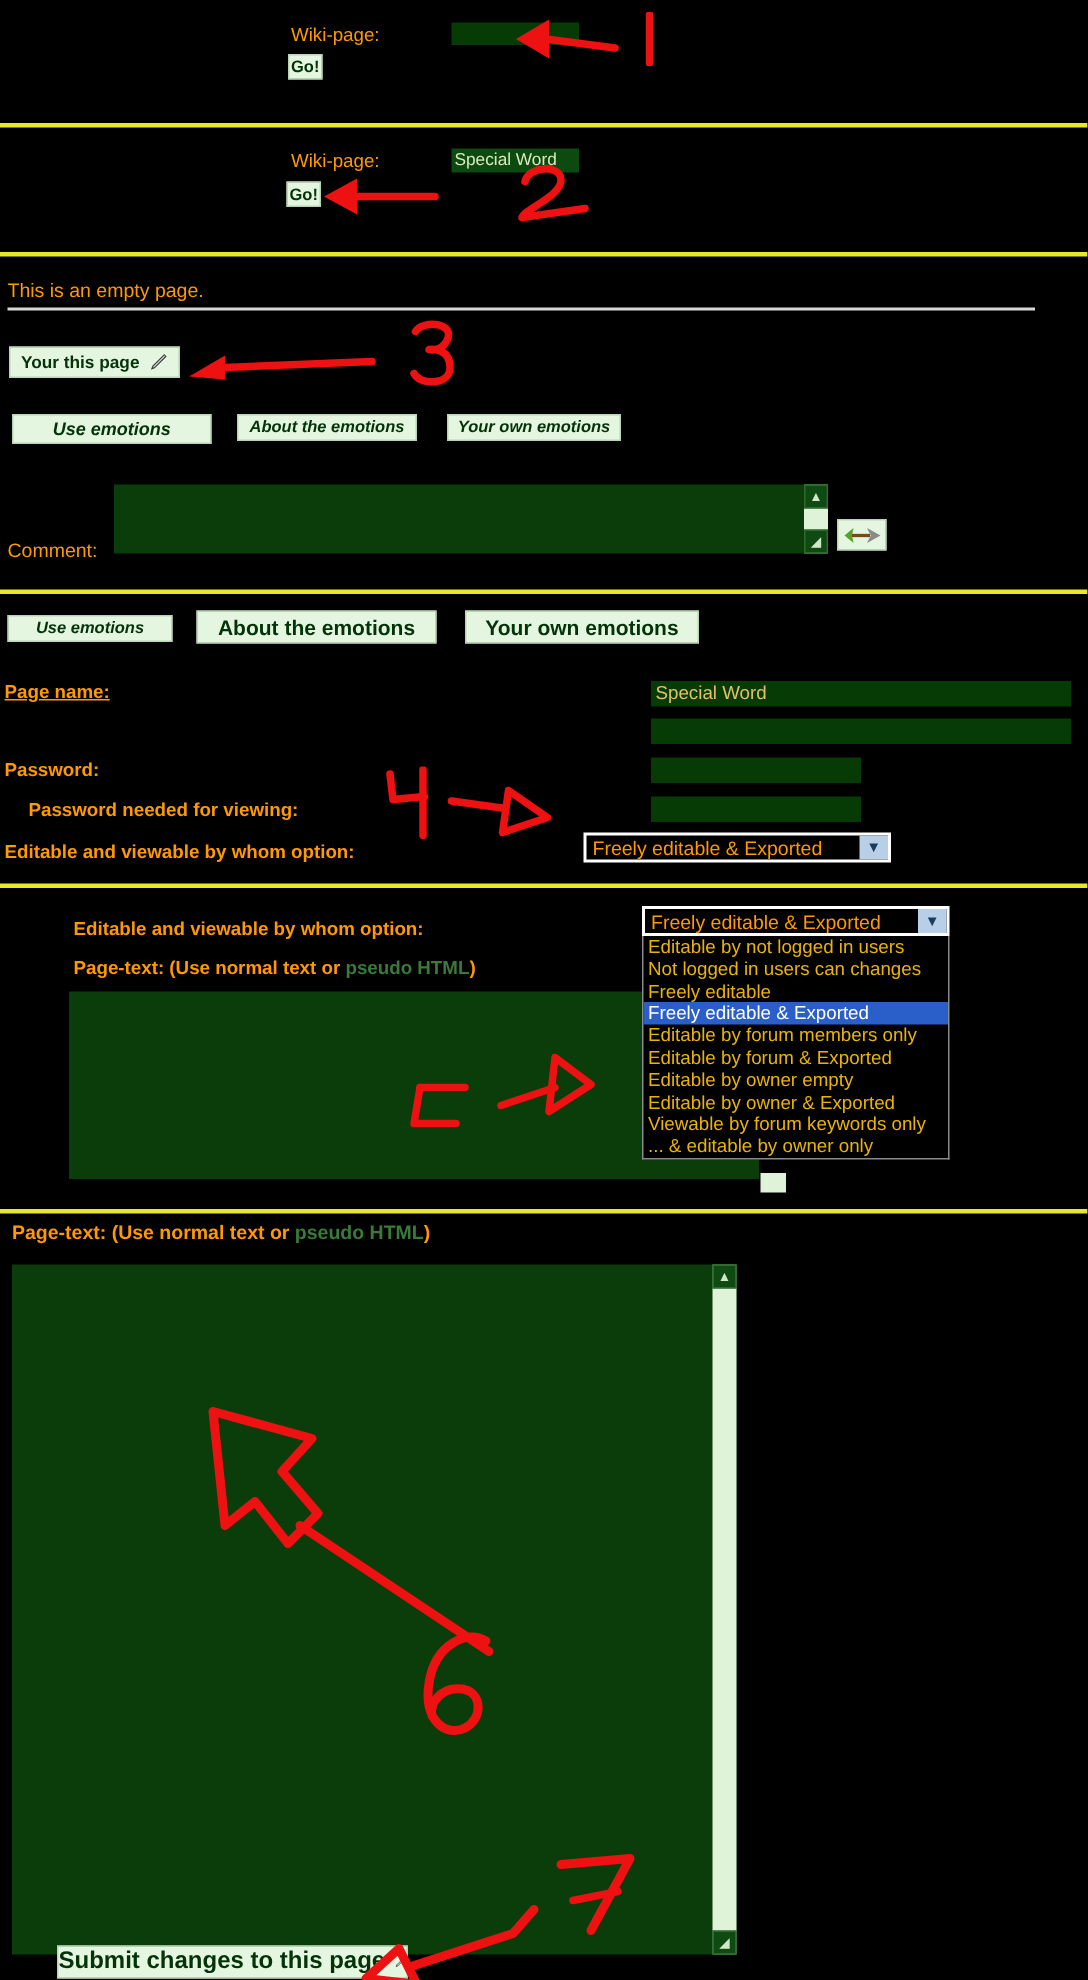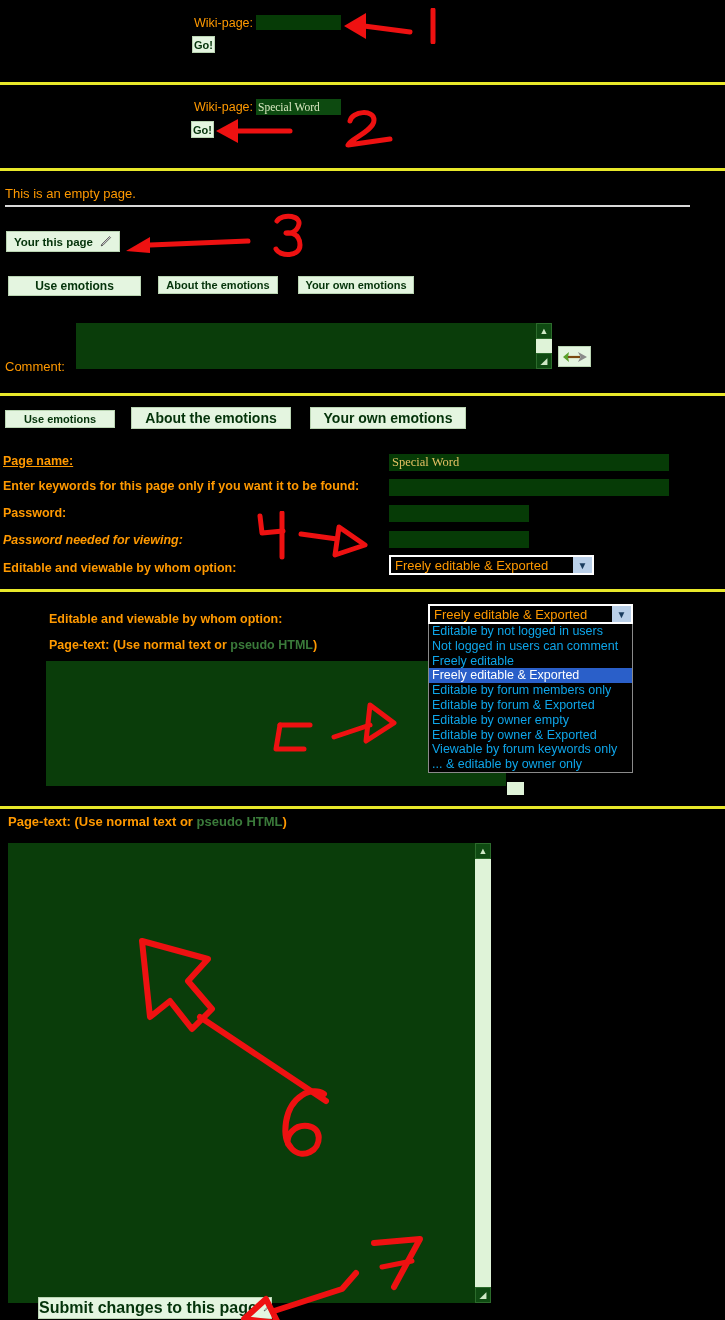--- a/index.html
+++ b/index.html
@@ -12,55 +12,55 @@
   .hr-yellow{position:absolute;left:0;width:725px;height:3px;background:#e8e82a;}
   .hr-white{position:absolute;height:2px;background:#d8d8d8;}
 
   .lbl{color:#ff9900;font-size:12.5px;}
   .lbl-b{color:#ff9900;font-size:12.5px;font-weight:bold;}
 
   
   .ginput{
     background:#063b06;border:0;outline:0;display:block;
     color:#e3c063;font-size:12.5px;
-    font-family:Liberation Serif, serif;
-    padding:0 3px;box-sizing:border-box;
+    font-family:Liberation Sans, sans-serif;
+    padding:0 3px;box-sizing:border-box;margin-left:45px;
   }
   .ginput.sel{background:#0d4a10;color:#d9e8c0;}
 
   
   .btn{
     background:#e4f5e0;color:#04330a;border:1px solid #b9d4b2;
     font-weight:bold;display:inline-flex;align-items:center;
     justify-content:center;gap:5px;box-sizing:border-box;
     font-family:"Liberation Sans", sans-serif;cursor:pointer;
     white-space:nowrap;
   }
-  .btn.ital{justify-content:center;}
+  .btn.ital{font-style:italic;justify-content:center;}
 
   
   .combo{
     position:absolute;background:#000;border:2px solid #ffffff;
     box-sizing:border-box;display:flex;align-items:center;
   }
   .combo .val{
     flex:1;color:#ff9900;font-size:13px;padding-left:4px;
     overflow:hidden;white-space:nowrap;
   }
   .combo .arw{
     width:19px;align-self:stretch;background:#b9cfe8;
     display:flex;align-items:center;justify-content:center;
     color:#1a3c5e;font-size:10px;
   }
   .droplist{
     position:absolute;background:#000;border:1px solid #8a8a8a;
     border-top:0;box-sizing:border-box;
   }
   .droplist .opt{
-    color:#0ea5e9;font-size:12.5px;line-height:14.8px;height:14.8px;
+    color:#eab308;font-size:12.5px;line-height:14.8px;height:14.8px;
     padding-left:3px;white-space:nowrap;overflow:hidden;
   }
   .droplist .opt.on{background:#2a5fc9;color:#ffffff;}
 
   
   .tarea{position:absolute;background:#0a3d0a;box-sizing:border-box;}
   .sbar{position:absolute;top:0;right:0;width:16px;height:100%;
         background:#dff3d8;display:flex;flex-direction:column;
         justify-content:space-between;}
   .sbtn{width:16px;height:16px;background:#0f4a12;color:#cfe8c6;
@@ -170,31 +170,30 @@
     <div class="btn" style="position:absolute;left:310px;top:11px;width:156px;height:22px;font-size:14px;">
       <span>Your own emotions</span>
     </div>
   </div>
 
   <span class="lbl-b" style="position:absolute;left:3px;top:58px;text-decoration:underline;">Page name:</span>
   <div class="ginput" style="position:absolute;left:389px;top:58px;width:280px;height:17px;line-height:17px;">
     <span>Special Word</span>
   </div>
 
-  <span class="lbl-b" style="position:absolute;left:3px;top:83px;">Enter keywords for this page only if you want it to be found:</span>
   <div class="ginput" style="position:absolute;left:389px;top:83px;width:280px;height:17px;line-height:17px;">
     <span></span>
   </div>
 
   <span class="lbl-b" style="position:absolute;left:3px;top:110px;">Password:</span>
   <div class="ginput" style="position:absolute;left:389px;top:109px;width:140px;height:17px;line-height:17px;">
     <span></span>
   </div>
 
-  <span class="lbl-b" style="position:absolute;left:3px;top:137px;font-style:italic;">Password needed for viewing:</span>
+  <span class="lbl-b" style="position:absolute;left:19px;top:137px;">Password needed for viewing:</span>
   <div class="ginput" style="position:absolute;left:389px;top:135px;width:140px;height:17px;line-height:17px;">
     <span></span>
   </div>
 
   <span class="lbl-b" style="position:absolute;left:3px;top:165px;">Editable and viewable by whom option:</span>
   <div class="combo" style="left:389px;top:159px;width:205px;height:20px;">
     <span class="val">Freely editable &amp; Exported</span>
     <span class="arw">▼</span>
   </div>
 
@@ -218,21 +217,21 @@
   <div class="tarea" style="left:46px;top:69px;width:460px;height:125px;"></div>
   <div style="position:absolute;left:507px;top:190px;width:17px;height:13px;background:#dff3d8;"></div>
 
   <div class="combo" style="left:428px;top:12px;width:205px;height:20px;">
     <span class="val">Freely editable &amp; Exported</span>
     <span class="arw">▼</span>
   </div>
 
   <div class="droplist" style="left:428px;top:32px;width:205px;">
     <div class="opt">Editable by not logged in users</div>
-    <div class="opt">Not logged in users can comment</div>
+    <div class="opt">Not logged in users can changes</div>
     <div class="opt">Freely editable</div>
     <div class="opt on">Freely editable &amp; Exported</div>
     <div class="opt">Editable by forum members only</div>
     <div class="opt">Editable by forum &amp; Exported</div>
     <div class="opt">Editable by owner empty</div>
     <div class="opt">Editable by owner &amp; Exported</div>
     <div class="opt">Viewable by forum keywords only</div>
     <div class="opt">... &amp; editable by owner only</div>
   </div>
 

